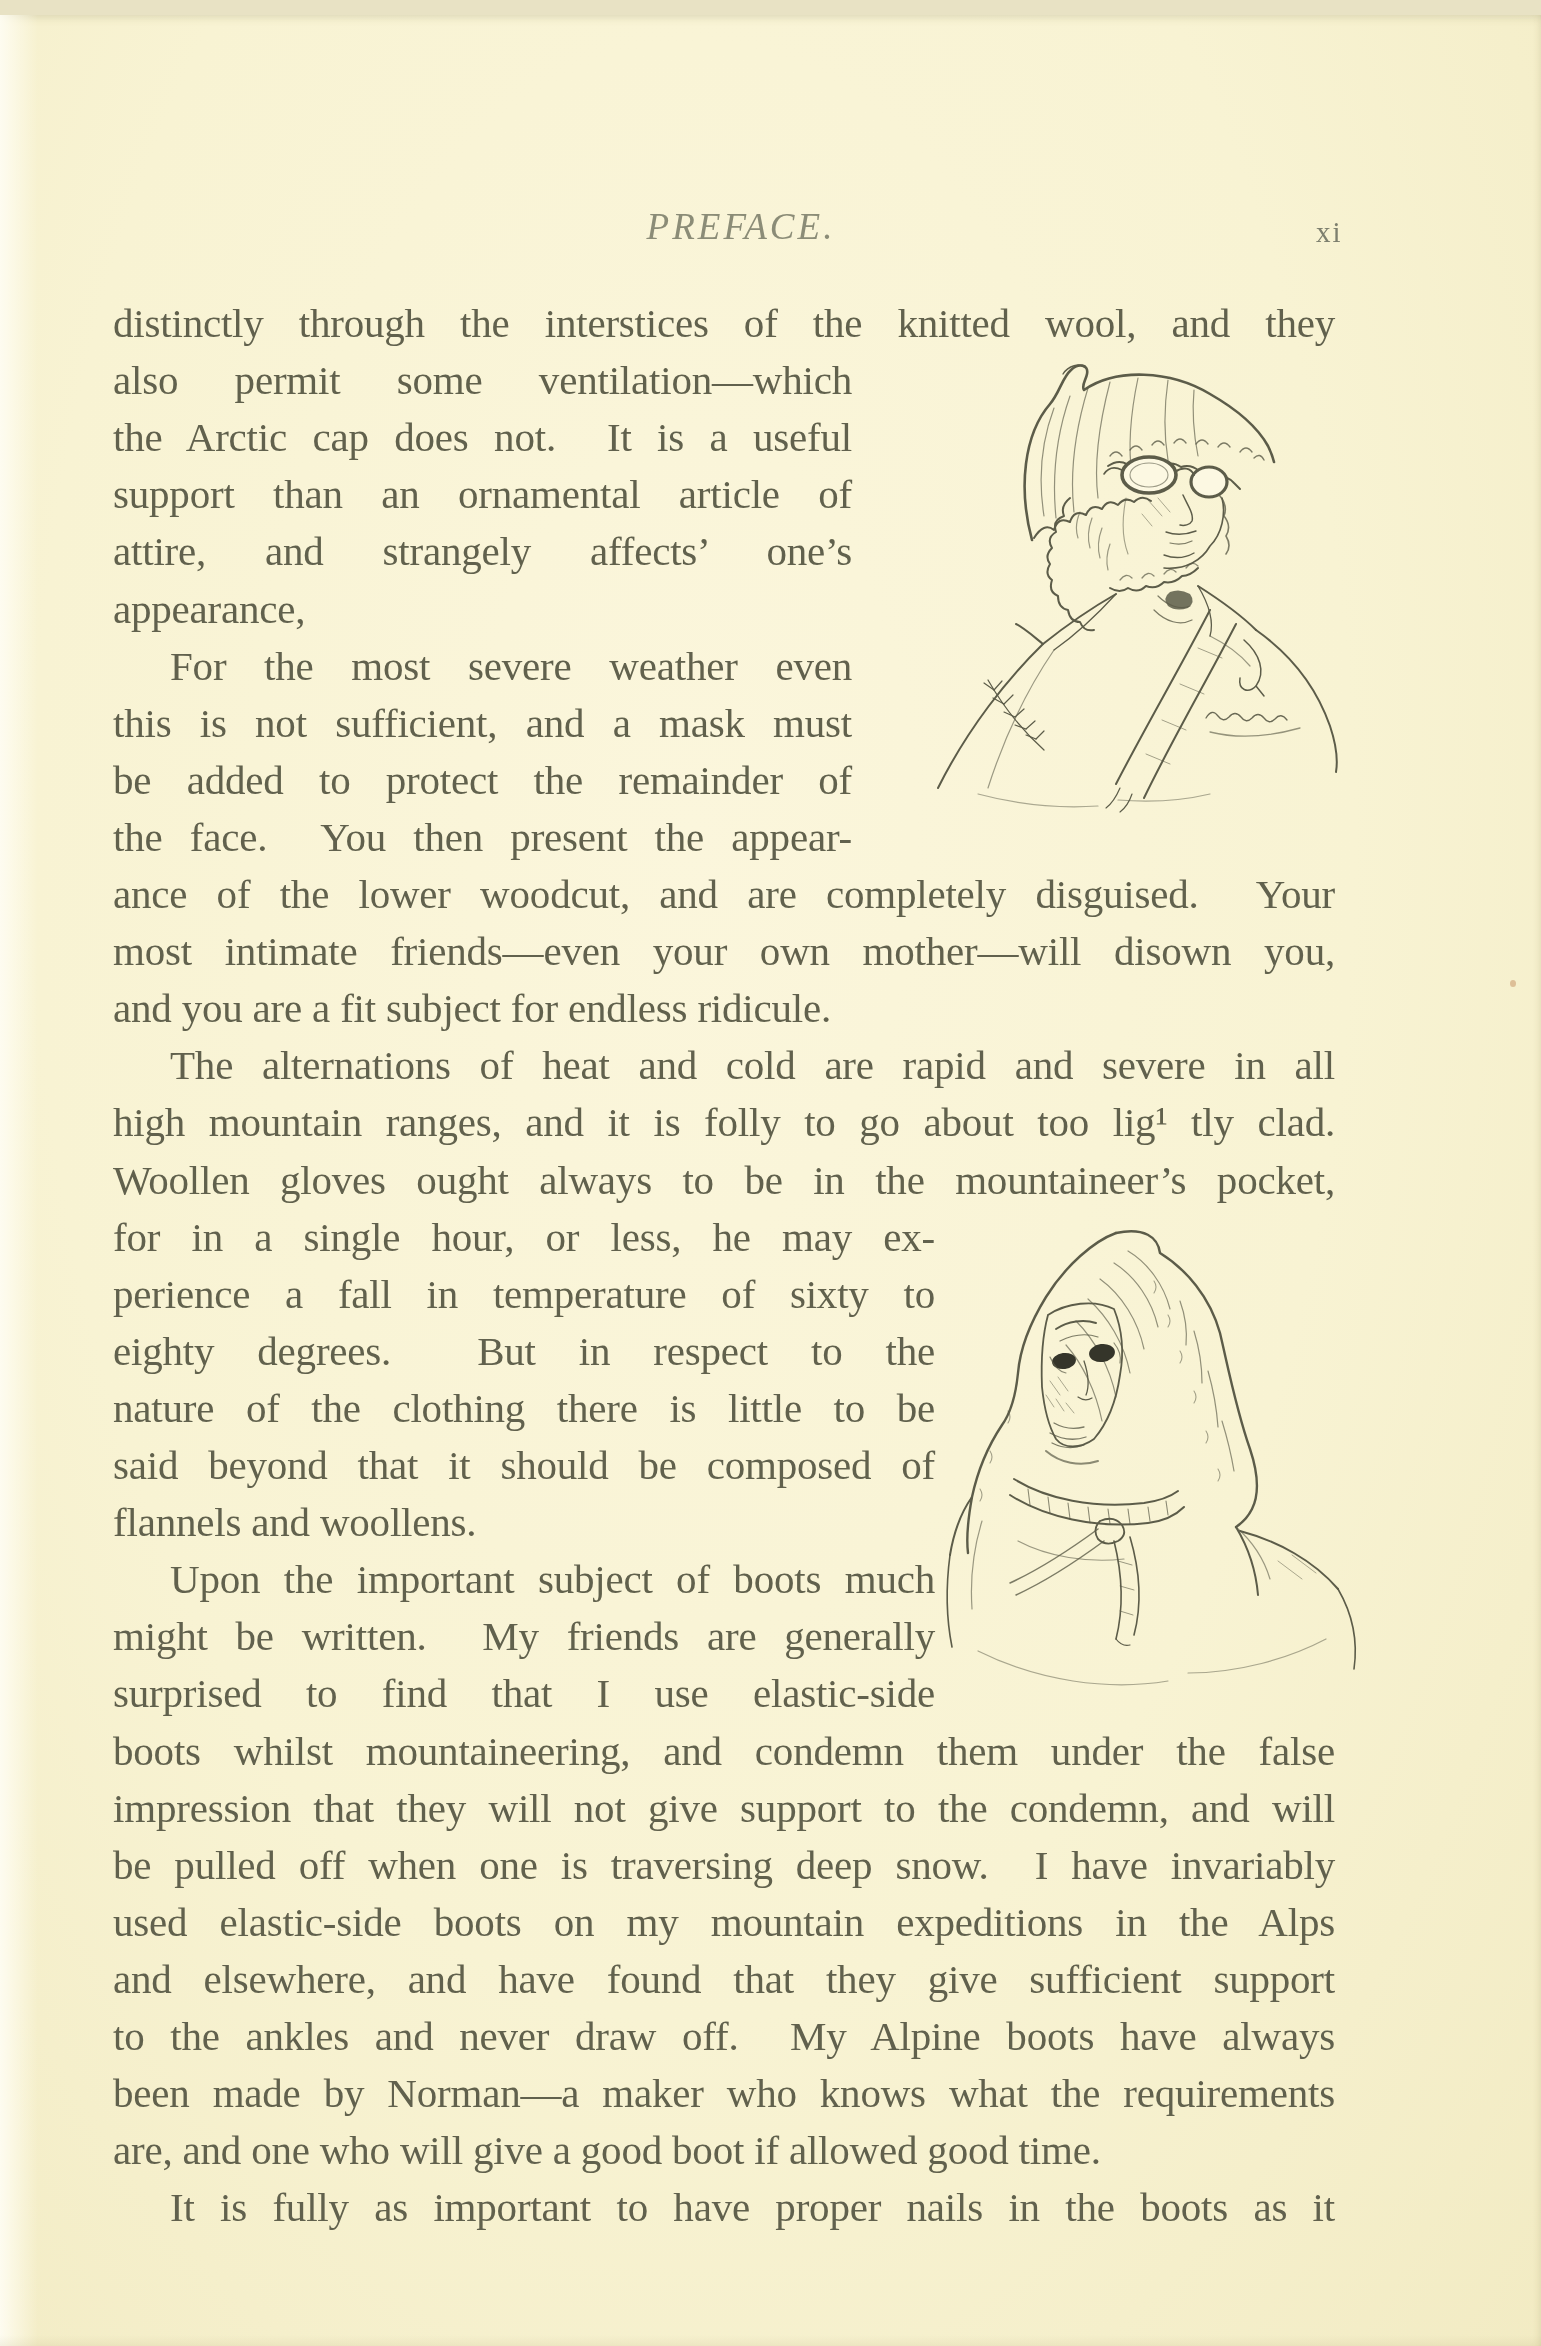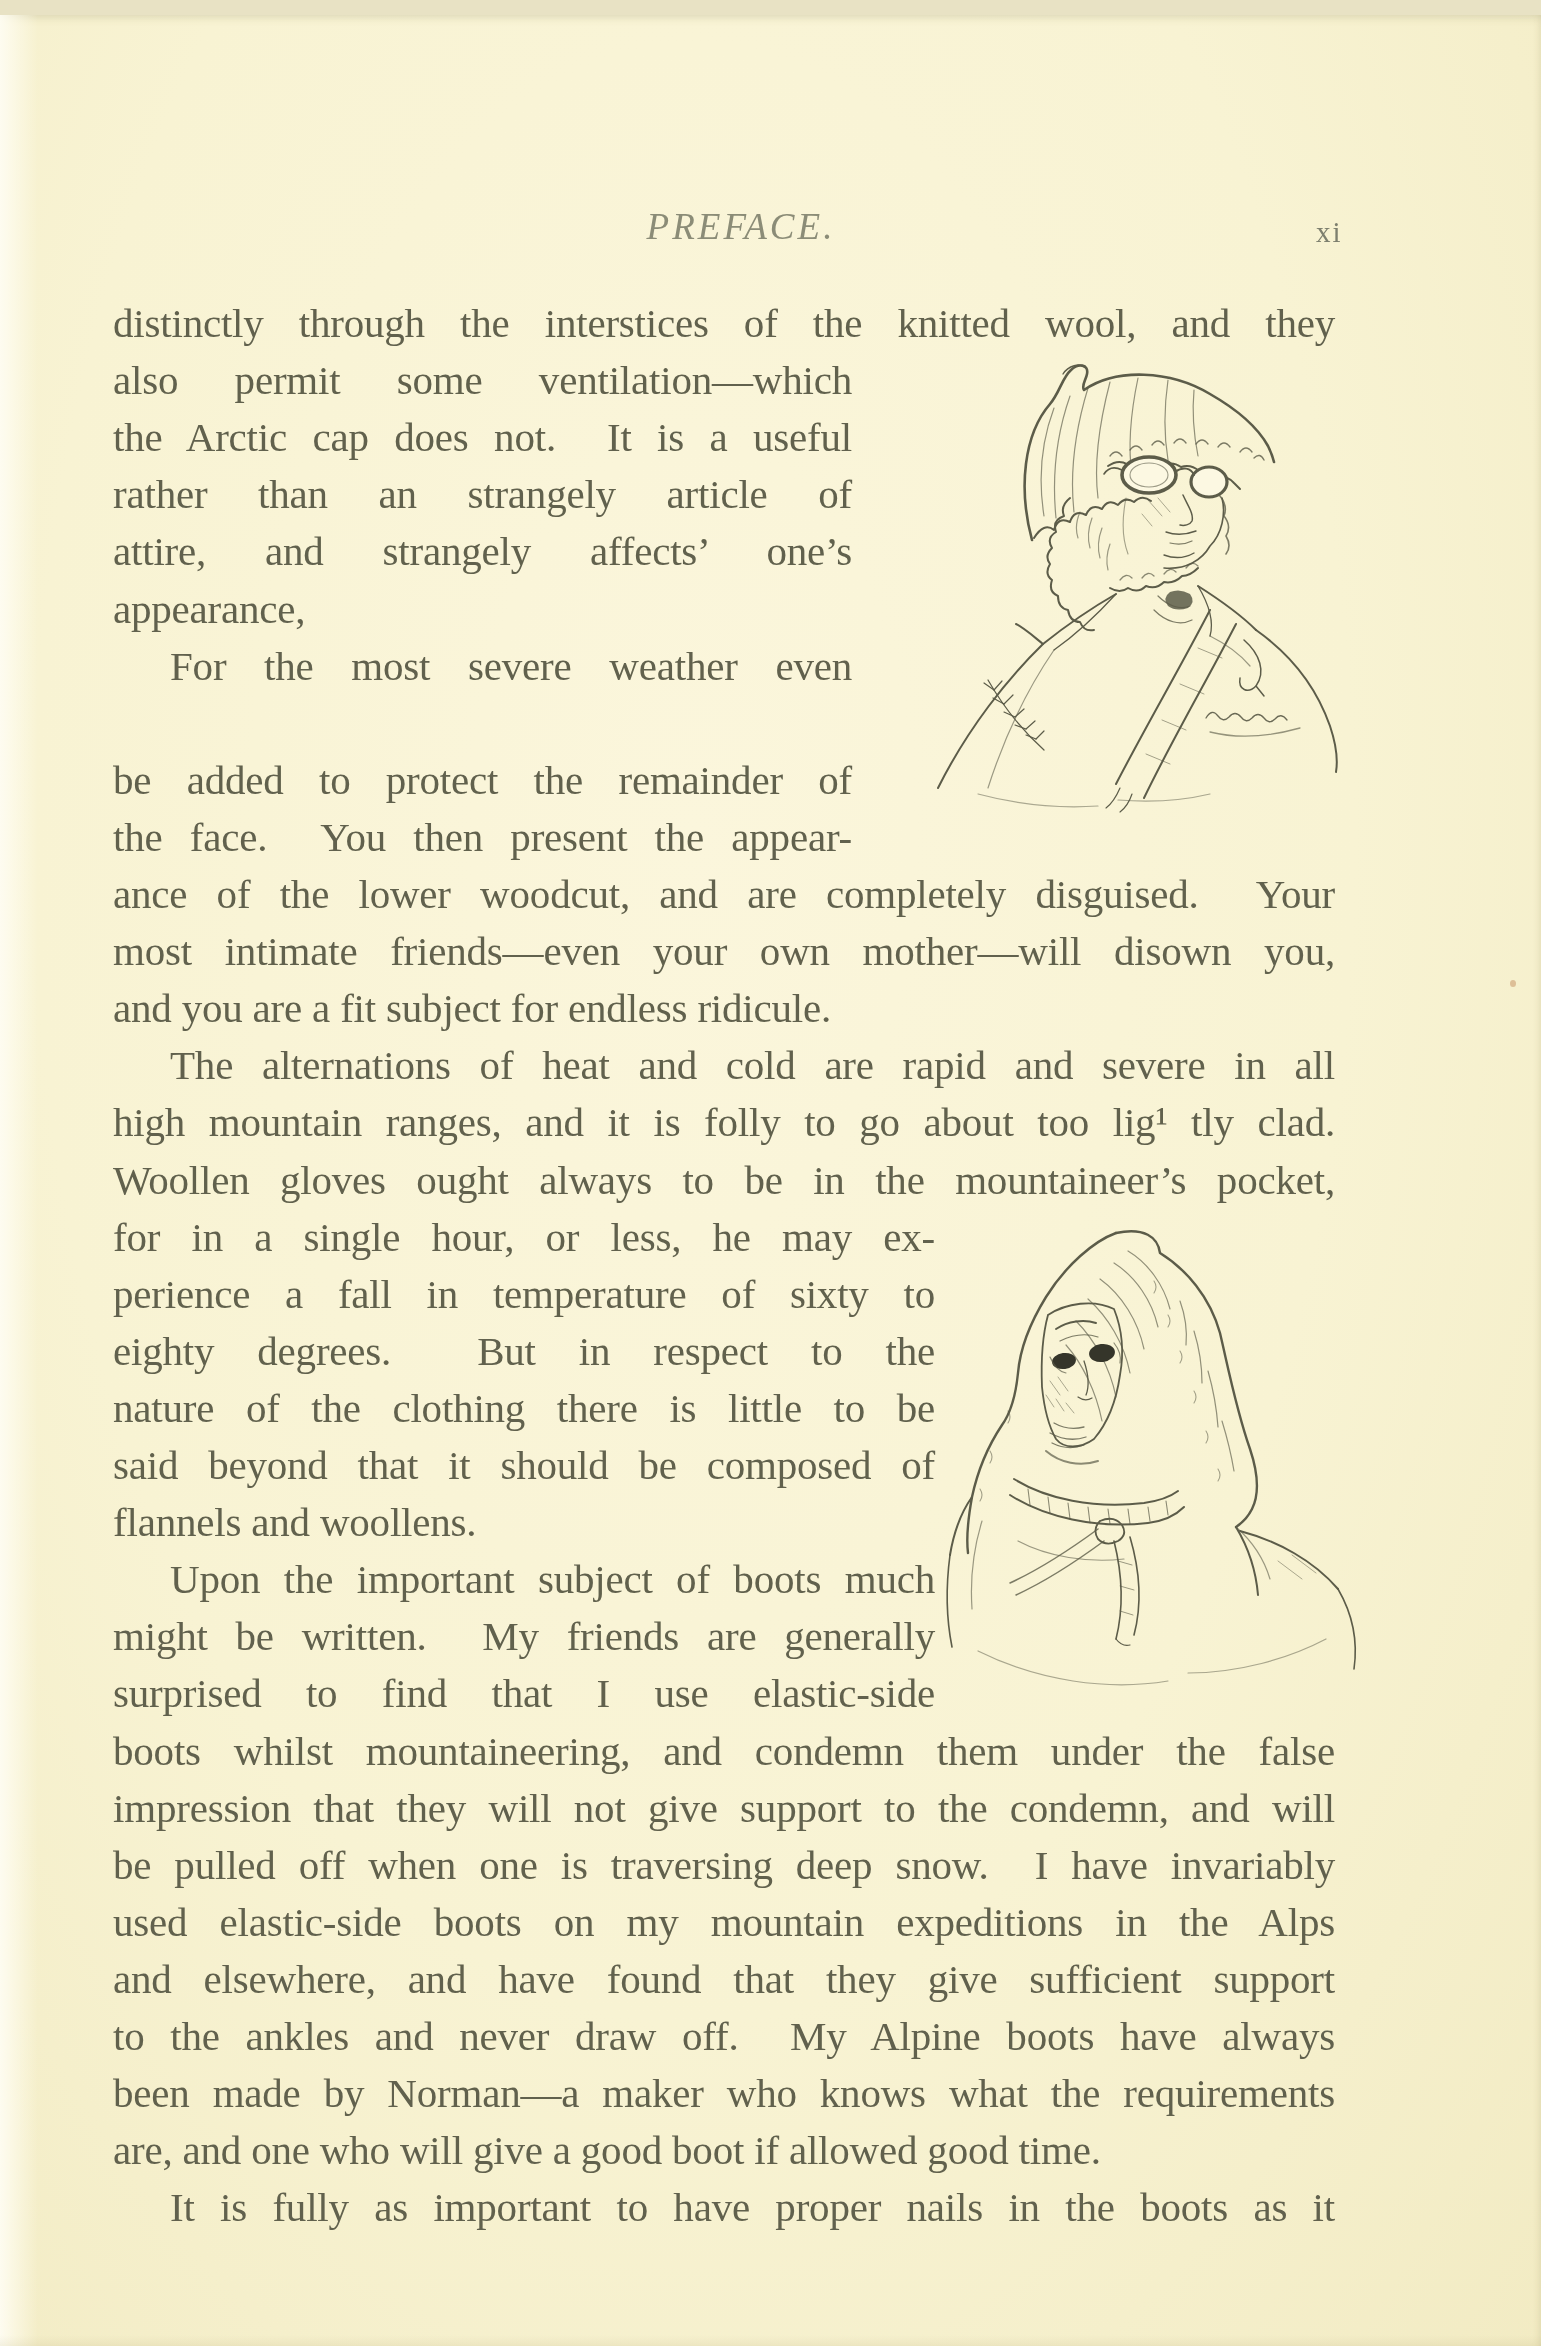--- a/index.html
+++ b/index.html
@@ -51,24 +51,25 @@
 
 <div class="page" style="--ink: #61614d; --title-ink: #8b8c77; --folio-ink: #7d7f6e; --fig-ink: #5c5c49;">
 
   <div class="running-head-title">PREFACE.</div>
   <div class="folio">xi</div>
 
   <div id="lines">
       <div class="line j" style="left: 113px; top: 280px; width: 1222px;">distinctly through the interstices of the knitted wool, and they</div>
       <div class="line j" style="left: 113px; top: 337px; width: 739px;">also permit some ventilation—which</div>
       <div class="line j" style="left: 113px; top: 394px; width: 739px;">the Arctic cap does not.&nbsp; It is a useful</div>
-      <div class="line j" style="left: 113px; top: 451px; width: 739px;">rather than an strangely article of</div>
+      <div class="line j" style="left: 113px; top: 451px; width: 739px;">support than an ornamental article of</div>
       <div class="line j" style="left: 113px; top: 508px; width: 739px;">attire, and strangely affects’ one’s</div>
       <div class="line l" style="left: 113px; top: 566px; width: 739px;">appearance,</div>
       <div class="line j" style="left: 113px; top: 623px; width: 739px; text-indent: 57px;">For the most severe weather even</div>
+      <div class="line j" style="left: 113px; top: 680px; width: 739px;">this is not sufficient, and a mask must</div>
       <div class="line j" style="left: 113px; top: 737px; width: 739px;">be added to protect the remainder of</div>
       <div class="line j" style="left: 113px; top: 794px; width: 739px;">the face.&nbsp; You then present the appear-</div>
       <div class="line j" style="left: 113px; top: 851px; width: 1222px;">ance of the lower woodcut, and are completely disguised.&nbsp; Your</div>
       <div class="line j" style="left: 113px; top: 908px; width: 1222px;">most intimate friends—even your own mother—will disown you,</div>
       <div class="line l" style="left: 113px; top: 965px; width: 1222px;">and you are a fit subject for endless ridicule.</div>
       <div class="line j" style="left: 113px; top: 1022px; width: 1222px; text-indent: 57px;">The alternations of heat and cold are rapid and severe in all</div>
       <div class="line j" style="left: 113px; top: 1079px; width: 1222px;">high mountain ranges, and it is folly to go about too lig¹ tly clad.</div>
       <div class="line j" style="left: 113px; top: 1137px; width: 1222px;">Woollen gloves ought always to be in the mountaineer’s pocket,</div>
       <div class="line j" style="left: 113px; top: 1194px; width: 822px;">for in a single hour, or less, he may ex-</div>
       <div class="line j" style="left: 113px; top: 1251px; width: 822px;">perience a fall in temperature of sixty to</div>

